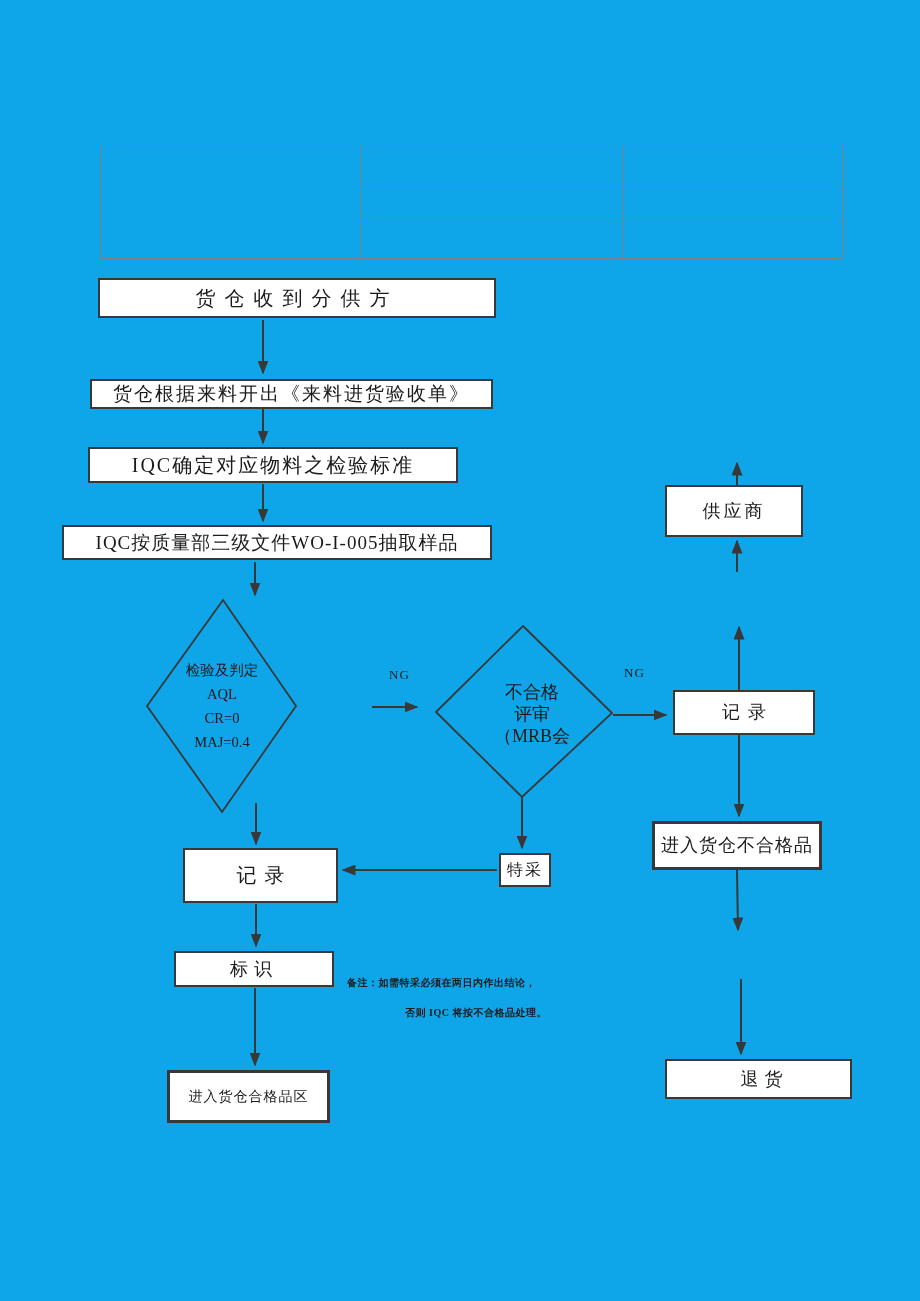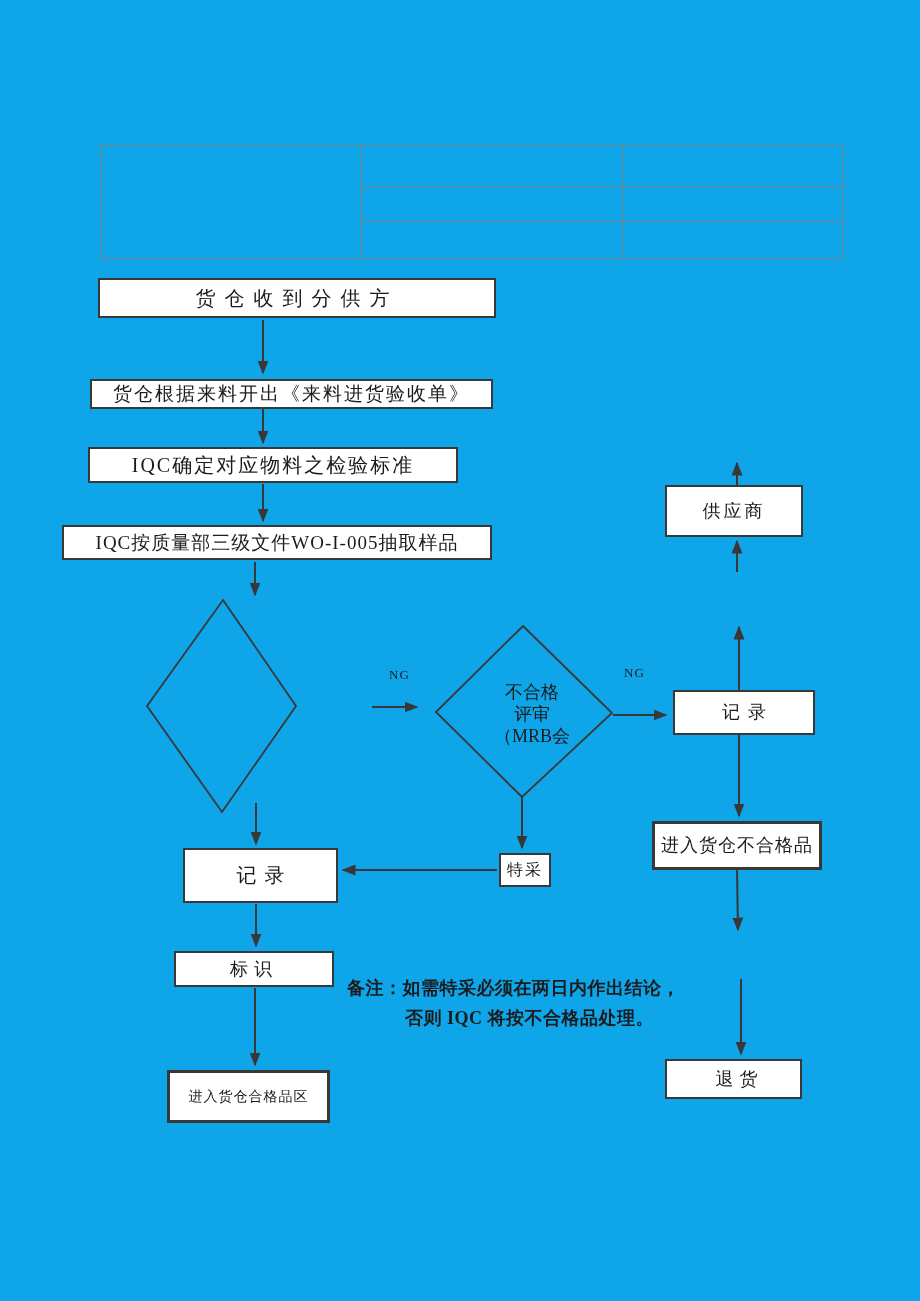--- a/index.html
+++ b/index.html
@@ -19,21 +19,21 @@
     text-align: center; line-height: 1.25;
   }
   .node.bold-border { border-width: 3px; font-family: Liberation Serif, serif; }
   .node .lbl { display: block; }
 
   .dtext { position: absolute; text-align: center; }
   .dtext div { display: block; }
 
   .edge-label { position: absolute; font-size: 13px; letter-spacing: 1px; }
 
-  .note-line { position: absolute; font-size: 18px; font-weight: 600; letter-spacing: 0.5px; white-space: nowrap; }
+  .note-line { position: absolute; font-size: 10px; font-weight: 600; letter-spacing: 0.5px; white-space: nowrap; }
 </style>
 </head>
 <body>
 
 <div id="canvas">
 
   <div>
     <div class="tbl-outer" style="left:100px; top:145px; width:741px; height:112px;"></div>
     <div class="tbl-line" style="left:361px; top:145px; width:1px; height:113px;"></div>
     <div class="tbl-line" style="left:622px; top:145px; width:1px; height:113px;"></div>
@@ -85,20 +85,26 @@
   </div>
 
   <div class="node" style="left:88px; top:447px; width:370px; height:36px; font-size:20px; letter-spacing:2px;">
     <span class="lbl">IQC确定对应物料之检验标准</span>
   </div>
 
   <div class="node" style="left:62px; top:525px; width:430px; height:35px; font-size:19px; letter-spacing:1px;">
     <span class="lbl">IQC按质量部三级文件WO-I-005抽取样品</span>
   </div>
 
+  <div class="dtext" style="left:147px; top:658px; width:150px; font-size:14.5px; line-height:24px;">
+    <div>检验及判定</div>
+    <div>AQL</div>
+    <div>CR=0</div>
+    <div>MAJ=0.4</div>
+  </div>
 
   <div class="dtext" style="left:444px; top:681px; width:176px; font-size:18px; line-height:22px; font-weight:400;">
     <div>不合格</div>
     <div>评审</div>
     <div>（MRB会</div>
   </div>
 
   <span class="edge-label" style="left:389px; top:667px;">NG</span>
   <span class="edge-label" style="left:624px; top:665px;">NG</span>
 
@@ -129,17 +135,17 @@
 
   <div class="node" style="left:673px; top:690px; width:142px; height:45px; font-size:18px; letter-spacing:8px; padding-left:8px;">
     <span class="lbl">记录</span>
   </div>
 
   <div class="node bold-border" style="left:652px; top:821px; width:170px; height:49px; font-size:18px; letter-spacing:1px;">
     <span class="lbl">进入货仓不合格品</span>
   </div>
 
 
-  <div class="node" style="left:665px; top:1059px; width:137px; height:40px; font-size:18px; letter-spacing:6px; padding-left:12px;">
+  <div class="node" style="left:665px; top:1059px; width:187px; height:40px; font-size:18px; letter-spacing:6px; padding-left:12px;">
     <span class="lbl">退货</span>
   </div>
 
 </div>
 
 </body></html>

